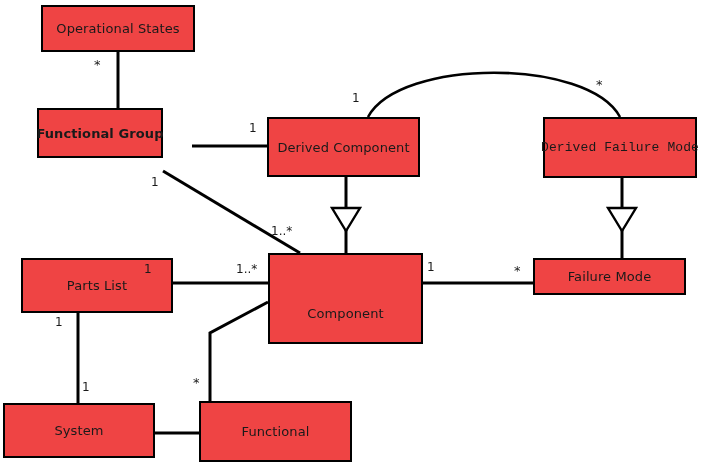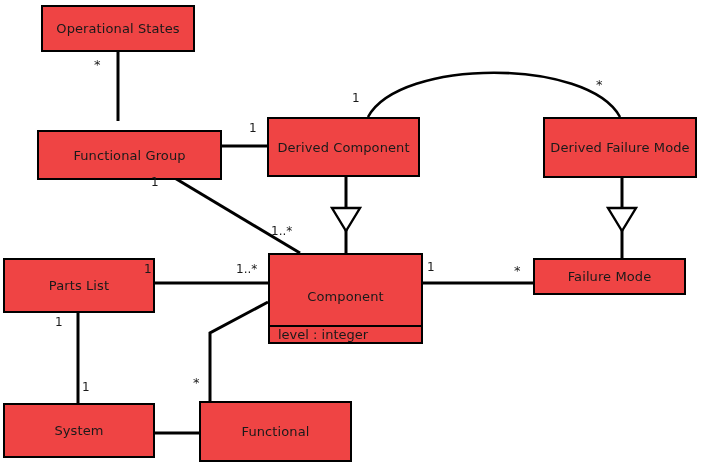--- a/index.html
+++ b/index.html
@@ -91,39 +91,38 @@
     <polygon points="332,208 360,208 346,231" fill="#ffffff" stroke="#000000" stroke-width="2.4" stroke-linejoin="miter"></polygon>
 
     <line x1="622" y1="178" x2="622" y2="258" stroke="#000000" stroke-width="3"></line>
     <polygon points="608,208 636,208 622,231" fill="#ffffff" stroke="#000000" stroke-width="2.4" stroke-linejoin="miter"></polygon>
   </svg>
 
   <div class="uml-class" style="left:41px; top:5px; width:154px; height:47px;">
     <div class="class-name">Operational States</div>
   </div>
 
-  <div class="uml-class" style="left:37px; top:130px; width:185px; height:50px;">
+  <div class="uml-class" style="left:37px; top:108px; width:126px; height:50px;font-weight:bold;">
     <div class="class-name">Functional Group</div>
   </div>
 
   <div class="uml-class" style="left:267px; top:117px; width:153px; height:60px;">
     <div class="class-name">Derived Component</div>
   </div>
 
-  <div class="uml-class" style="left:543px; top:117px; width:154px; height:61px;">
+  <div class="uml-class" style="left:543px; top:117px; width:154px; height:61px;font-family:Liberation Mono, monospace;">
     <div class="class-name">Derived Failure Mode</div>
   </div>
 
-  <div class="uml-class" style="left:3px; top:258px; width:152px; height:55px;">
+  <div class="uml-class" style="left:21px; top:258px; width:152px; height:55px;">
     <div class="class-name">Parts List</div>
   </div>
 
   <div class="uml-class" style="left:268px; top:253px; width:155px; height:91px;justify-content:flex-end;">
     <div class="class-name" style="height:57px; flex:0 0 57px;">Component</div>
-    <div class="class-attrs">level : integer</div>
   </div>
 
   <div class="uml-class" style="left:533px; top:258px; width:153px; height:37px;">
     <div class="class-name">Failure Mode</div>
   </div>
 
   <div class="uml-class" style="left:3px; top:403px; width:152px; height:55px;">
     <div class="class-name">System</div>
   </div>
 

